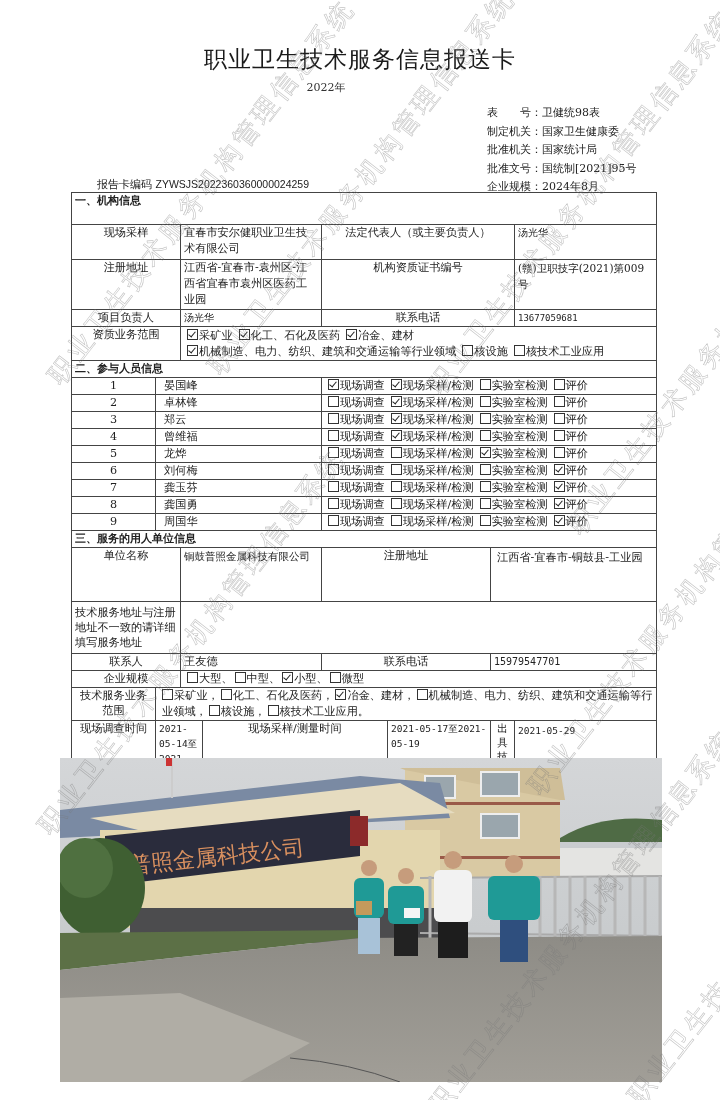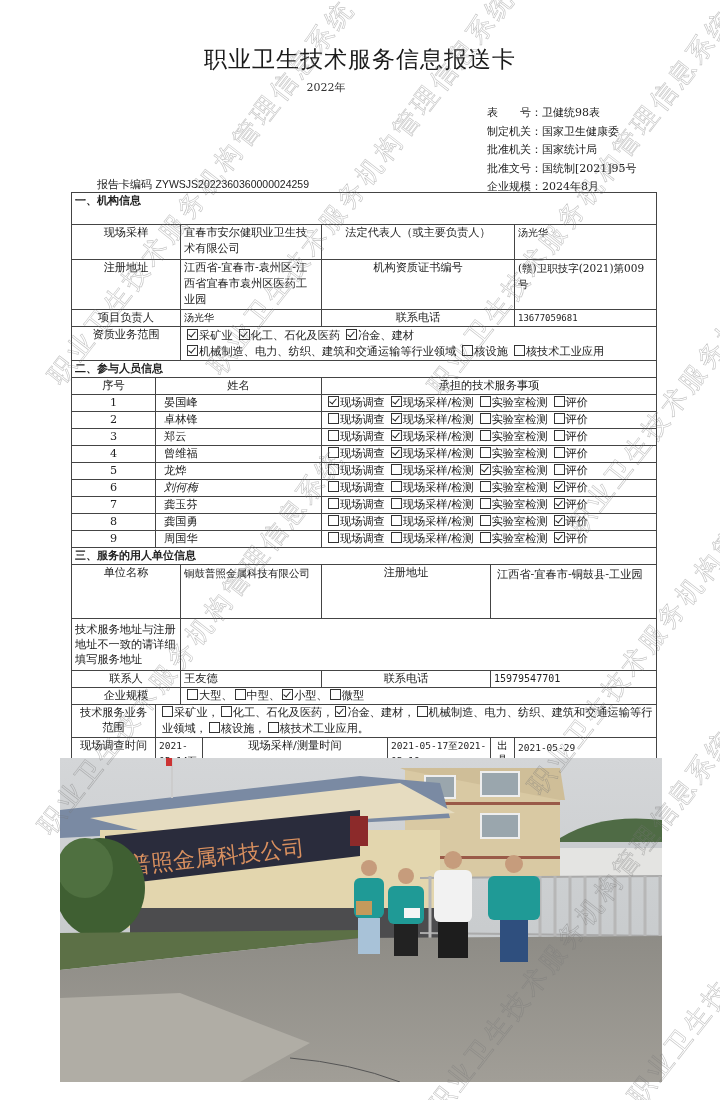--- a/index.html
+++ b/index.html
@@ -73,25 +73,20 @@
     <td class="num" style="font-size:9px">13677059681</td>
   </tr>
   <tr style="height:34px">
     <td colspan="2" class="lab">资质业务范围</td>
     <td colspan="8" id="s1scope" style="vertical-align:middle;padding-left:6px"><span class="opt"><span class="cb on"></span><span>采矿业</span></span><span class="opt"><span class="cb on"></span><span>化工、石化及医药</span></span><span class="opt"><span class="cb on"></span><span>冶金、建材</span></span><span class="opt"><span class="cb on"></span><span>机械制造、电力、纺织、建筑和交通运输等行业领域</span></span><span class="opt"><span class="cb"></span><span>核设施</span></span><span class="opt"><span class="cb"></span><span>核技术工业应用</span></span></td>
   </tr>
 
   <tr style="height:17px">
         <td colspan="10" class="sec">二、参与人员信息</td>
       </tr>
-  <tr style="height:16px">
-    <td class="c">序号</td>
-    <td colspan="4" class="c">姓名</td>
-    <td colspan="5" class="c">承担的技术服务事项</td>
-  </tr>
   </tbody>
     <tbody id="staffRows">
       <tr style="height: 16px;">
         <td class="c">1</td>
         <td colspan="4" style="padding-left: 8px;">晏国峰</td>
         <td colspan="5" style="padding-left: 6px;"><span class="opt"><span class="cb on"></span><span>现场调查</span></span><span class="opt"><span class="cb on"></span><span>现场采样/检测</span></span><span class="opt"><span class="cb"></span><span>实验室检测</span></span><span class="opt"><span class="cb"></span><span>评价</span></span></td>
       </tr>
       <tr style="height: 16px;">
         <td class="c">2</td>
         <td colspan="4" style="padding-left: 8px;">卓林锋</td>
@@ -107,21 +102,21 @@
         <td colspan="4" style="padding-left: 8px;">曾维福</td>
         <td colspan="5" style="padding-left: 6px;"><span class="opt"><span class="cb"></span><span>现场调查</span></span><span class="opt"><span class="cb on"></span><span>现场采样/检测</span></span><span class="opt"><span class="cb"></span><span>实验室检测</span></span><span class="opt"><span class="cb"></span><span>评价</span></span></td>
       </tr>
       <tr style="height: 16px;">
         <td class="c">5</td>
         <td colspan="4" style="padding-left: 8px;">龙烨</td>
         <td colspan="5" style="padding-left: 6px;"><span class="opt"><span class="cb"></span><span>现场调查</span></span><span class="opt"><span class="cb"></span><span>现场采样/检测</span></span><span class="opt"><span class="cb on"></span><span>实验室检测</span></span><span class="opt"><span class="cb"></span><span>评价</span></span></td>
       </tr>
       <tr style="height: 16px;">
         <td class="c">6</td>
-        <td colspan="4" style="padding-left: 8px; font-style: italic;">刘何梅</td>
+        <td colspan="4" style="padding-left: 8px;">刘何梅</td>
         <td colspan="5" style="padding-left: 6px;"><span class="opt"><span class="cb"></span><span>现场调查</span></span><span class="opt"><span class="cb"></span><span>现场采样/检测</span></span><span class="opt"><span class="cb"></span><span>实验室检测</span></span><span class="opt"><span class="cb on"></span><span>评价</span></span></td>
       </tr>
       <tr style="height: 16px;">
         <td class="c">7</td>
         <td colspan="4" style="padding-left: 8px;">龚玉芬</td>
         <td colspan="5" style="padding-left: 6px;"><span class="opt"><span class="cb"></span><span>现场调查</span></span><span class="opt"><span class="cb"></span><span>现场采样/检测</span></span><span class="opt"><span class="cb"></span><span>实验室检测</span></span><span class="opt"><span class="cb on"></span><span>评价</span></span></td>
       </tr>
       <tr style="height: 16px;">
         <td class="c">8</td>
         <td colspan="4" style="padding-left: 8px;">龚国勇</td>

